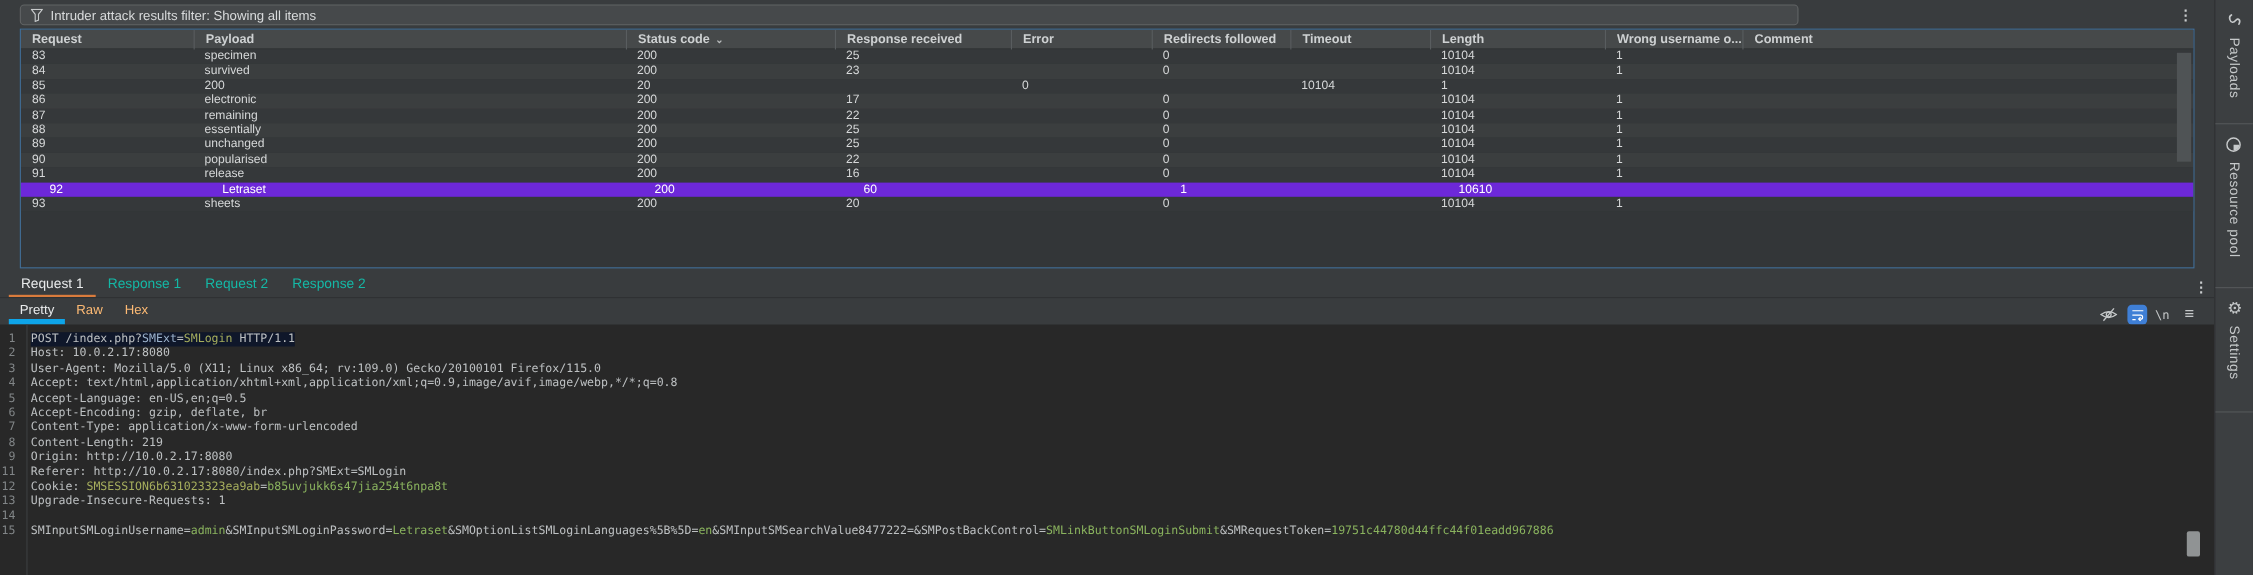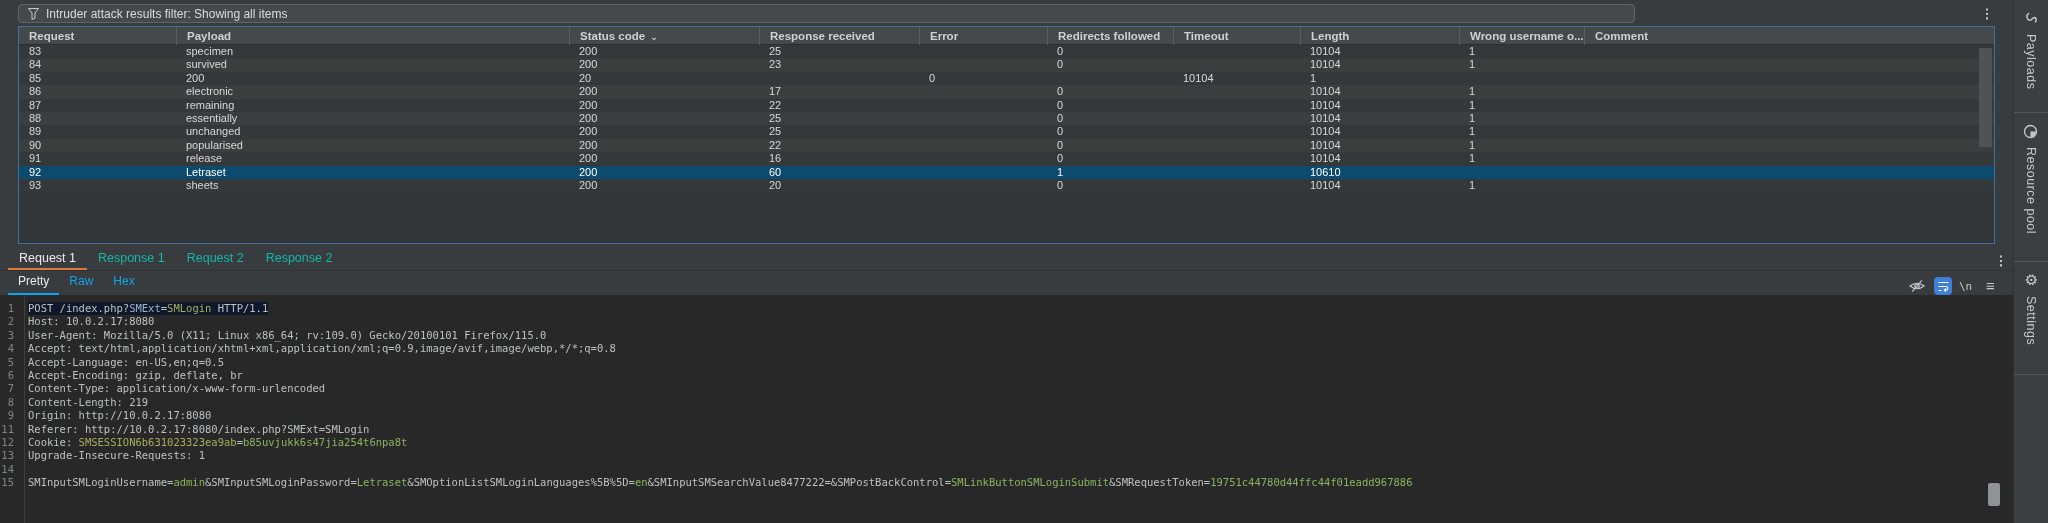--- a/index.html
+++ b/index.html
@@ -20,34 +20,34 @@
     background:#333638; border:1px solid #42709b; overflow:hidden; }
   .grid-cols { display:grid; grid-template-columns:157px 393px 190px 160px 128px 126px 127px 159px 125px auto; }
   .thead { height:18px; background:#46494a; color:#ced1d2; font-size:11.5px; align-items:center;
     border-bottom:1px solid #2b2d2f;font-weight:bold; }
   .thead .tcell { padding-left:10px; height:18px; line-height:18px; white-space:nowrap; overflow:hidden; }
   .thead .tcell + .tcell { border-left:1px solid #595d5f; }
   .sort-chev { font-size:9px; color:#b9bcbd; margin-left:5px; }
   .tbody .trow { height:13.4px; line-height:13.4px; font-size:11px; cursor:default; }
   .tbody .trow:nth-child(odd) { background:#35383a; }
   .tbody .trow:nth-child(even) { background:#3b3e3f; }
-  .tbody .trow.selected { background:#0c4a6e; color:#ffffff; }
+  .tbody .trow.selected { background:#6d28d9; color:#ffffff;padding-left:16px; }
   .tbody .tcell { padding-left:10px; white-space:nowrap; overflow:hidden; }
   .table-scrollbar { position:absolute; right:2px; top:21px; width:13px; height:99px; background:#4f5355; }
 
   
   .msg-tabs { position:absolute; left:8px; top:248px; height:22px; display:flex; }
   .msg-tabs-divider { position:absolute; left:0; top:270px; width:2013px; height:1px; background:#2f3133; }
   .mtab { padding:0 11px; font-size:12.5px; color:#14b8a6; line-height:20px; height:22px;
     border-bottom:2px solid transparent; cursor:pointer; }
   .mtab.selected { border-bottom:2px solid #d97b3c; color:#e8eaeb; }
   .view-tabs { position:absolute; left:8px; top:271px; height:24px; display:flex; }
-  .vtab { padding:0 10px; font-size:12px; color:#0ea5e9; line-height:21px; height:24px;
+  .vtab { padding:0 10px; font-size:12px; color:#fdba74; line-height:21px; height:24px;
     border-bottom:2px solid transparent; cursor:pointer; }
-  .vtab.selected { border-bottom:2px solid #0ea5e9; color:#e8eaeb; }
+  .vtab.selected { border-bottom:5px solid #0ea5e9; color:#e8eaeb; }
 
   .view-icon { position:absolute; cursor:pointer; }
   .icon-eye { left:1909px; top:279px; }
   .icon-wrap { left:1934px; top:277px; width:18px; height:18px; background:#3f7fd6; border-radius:4px;
     display:flex; align-items:center; justify-content:center; }
   .icon-nl { left:1959px; top:280px; font-family:"DejaVu Sans Mono", monospace; font-size:11px; color:#c4c7c8; }
   .icon-ham { left:1986px; top:277px; font-size:15px; color:#c4c7c8; line-height:18px; }
 
   
   .editor { position:absolute; left:0; top:295px; width:2013px; height:228px; background:#282828;

